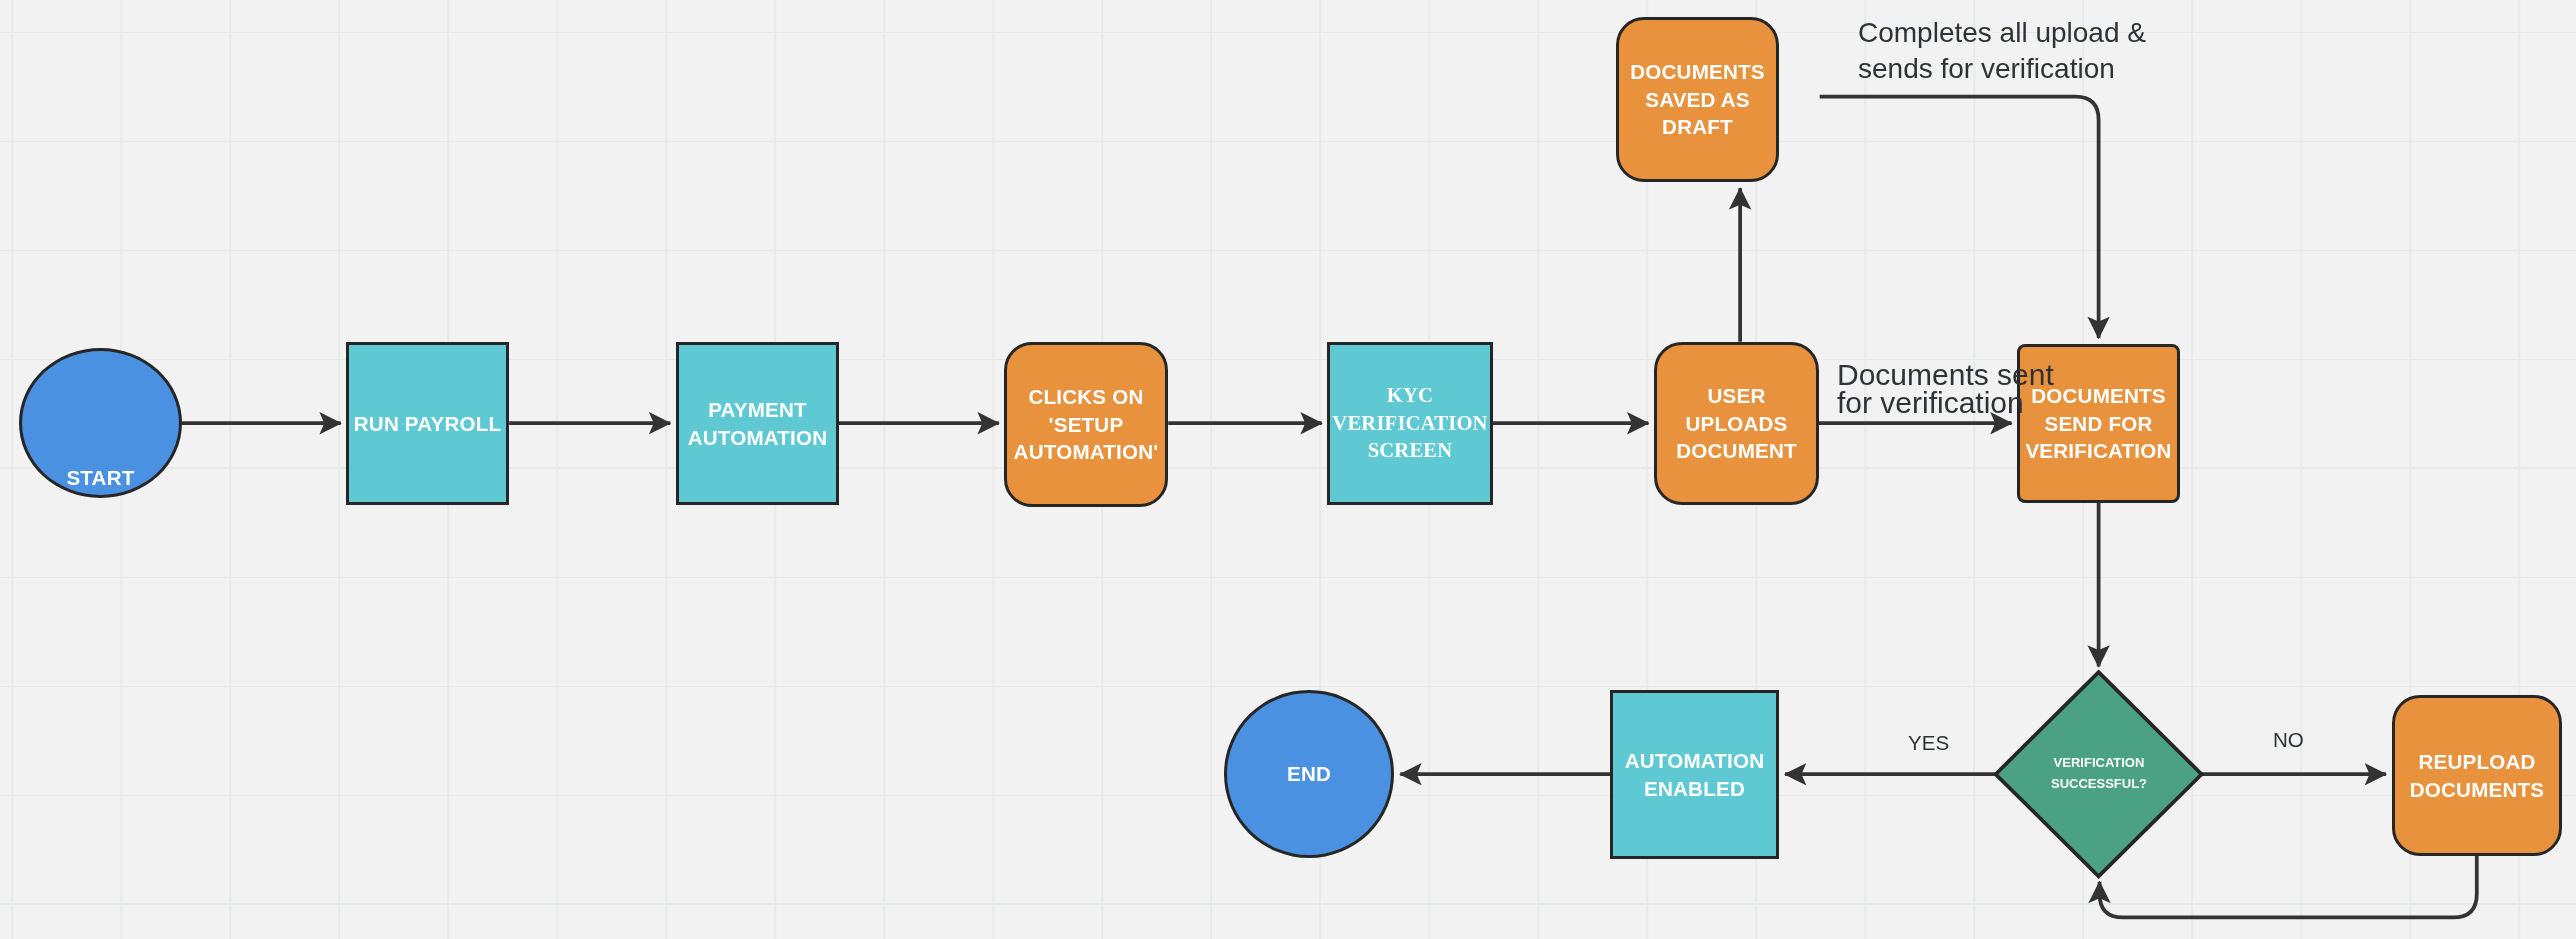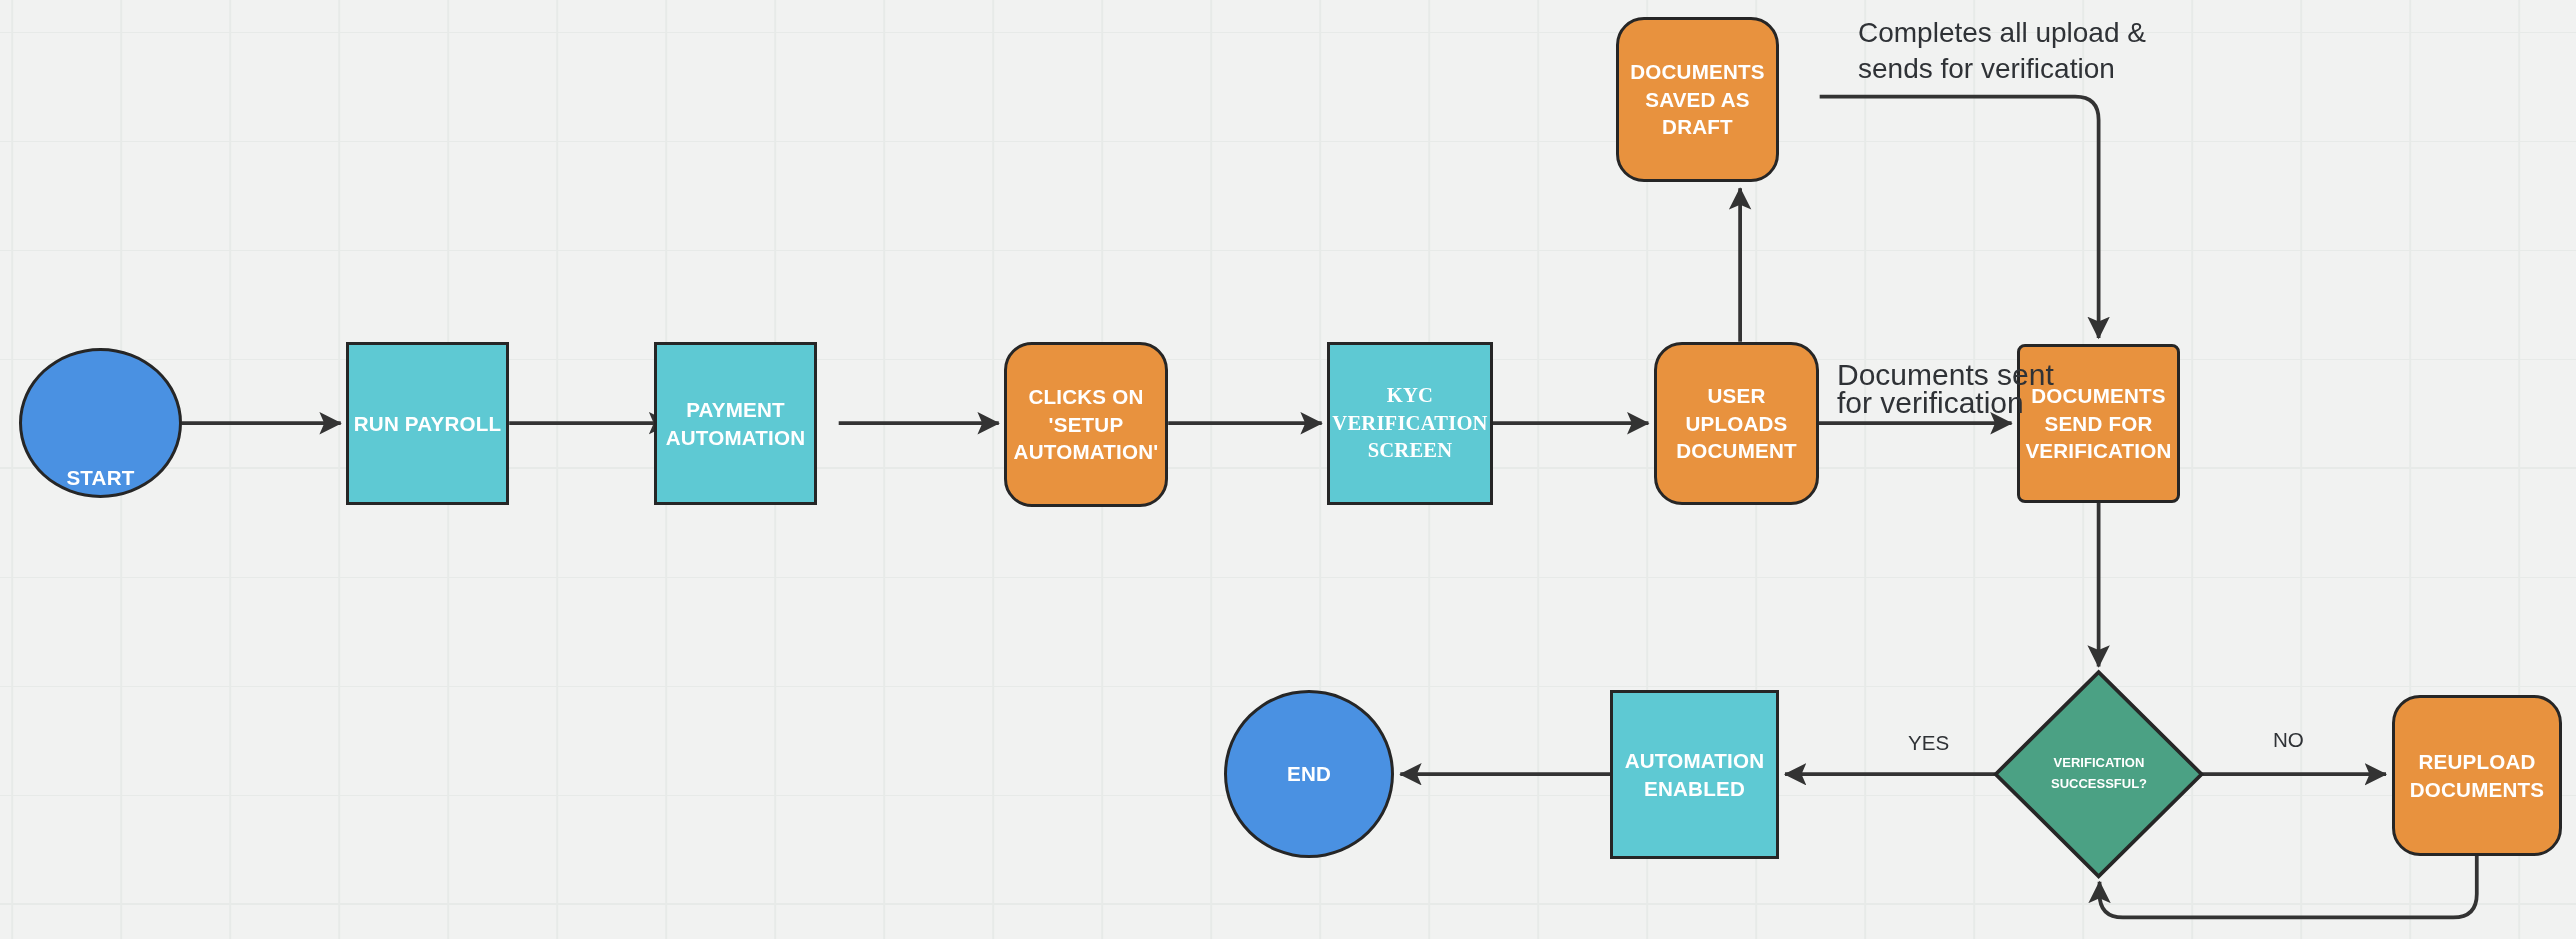--- a/index.html
+++ b/index.html
@@ -108,21 +108,21 @@
   </svg>
 
   <div class="node terminal" style="left:19px; top:348px; width:163px; height:150px;align-items:flex-end;">
     <span>START</span>
   </div>
 
   <div class="node process" style="left:346px; top:342px; width:163px; height:163px;">
     <span>RUN PAYROLL</span>
   </div>
 
-  <div class="node process" style="left:654px; top:342px; width:163px; height:163px;">
+  <div class="node process" style="left:676px; top:342px; width:163px; height:163px;">
     <span>PAYMENT AUTOMATION</span>
   </div>
 
   <div class="node action" style="left:1004px; top:342px; width:164px; height:165px;">
     <span>CLICKS ON 'SETUP AUTOMATION'</span>
   </div>
 
   <div class="node process" style="left:1327px; top:342px; width:166px; height:163px;font-family:Liberation Serif, serif;">
     <span>KYC VERIFICATION SCREEN</span>
   </div>

